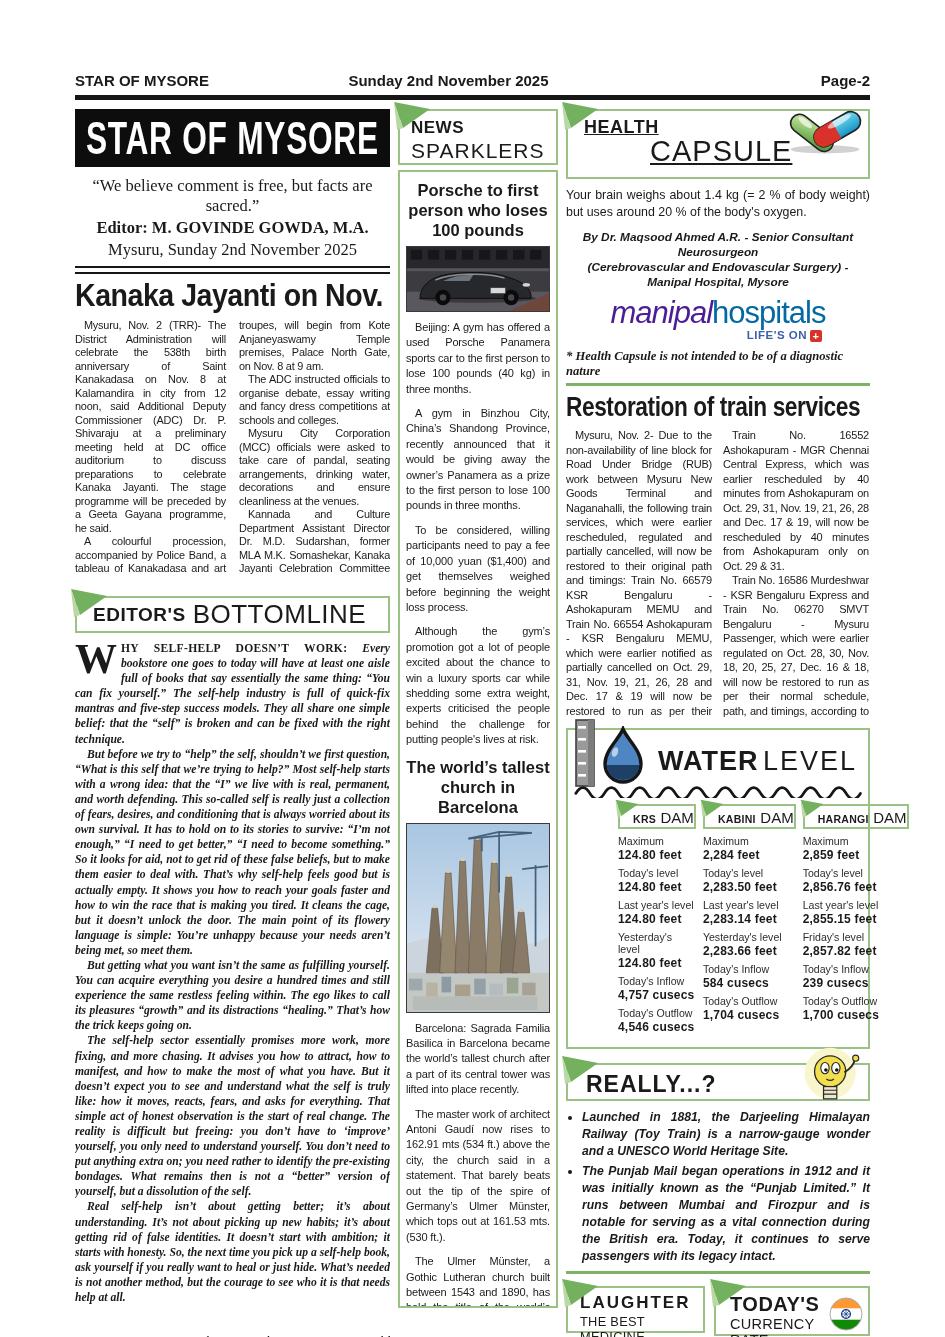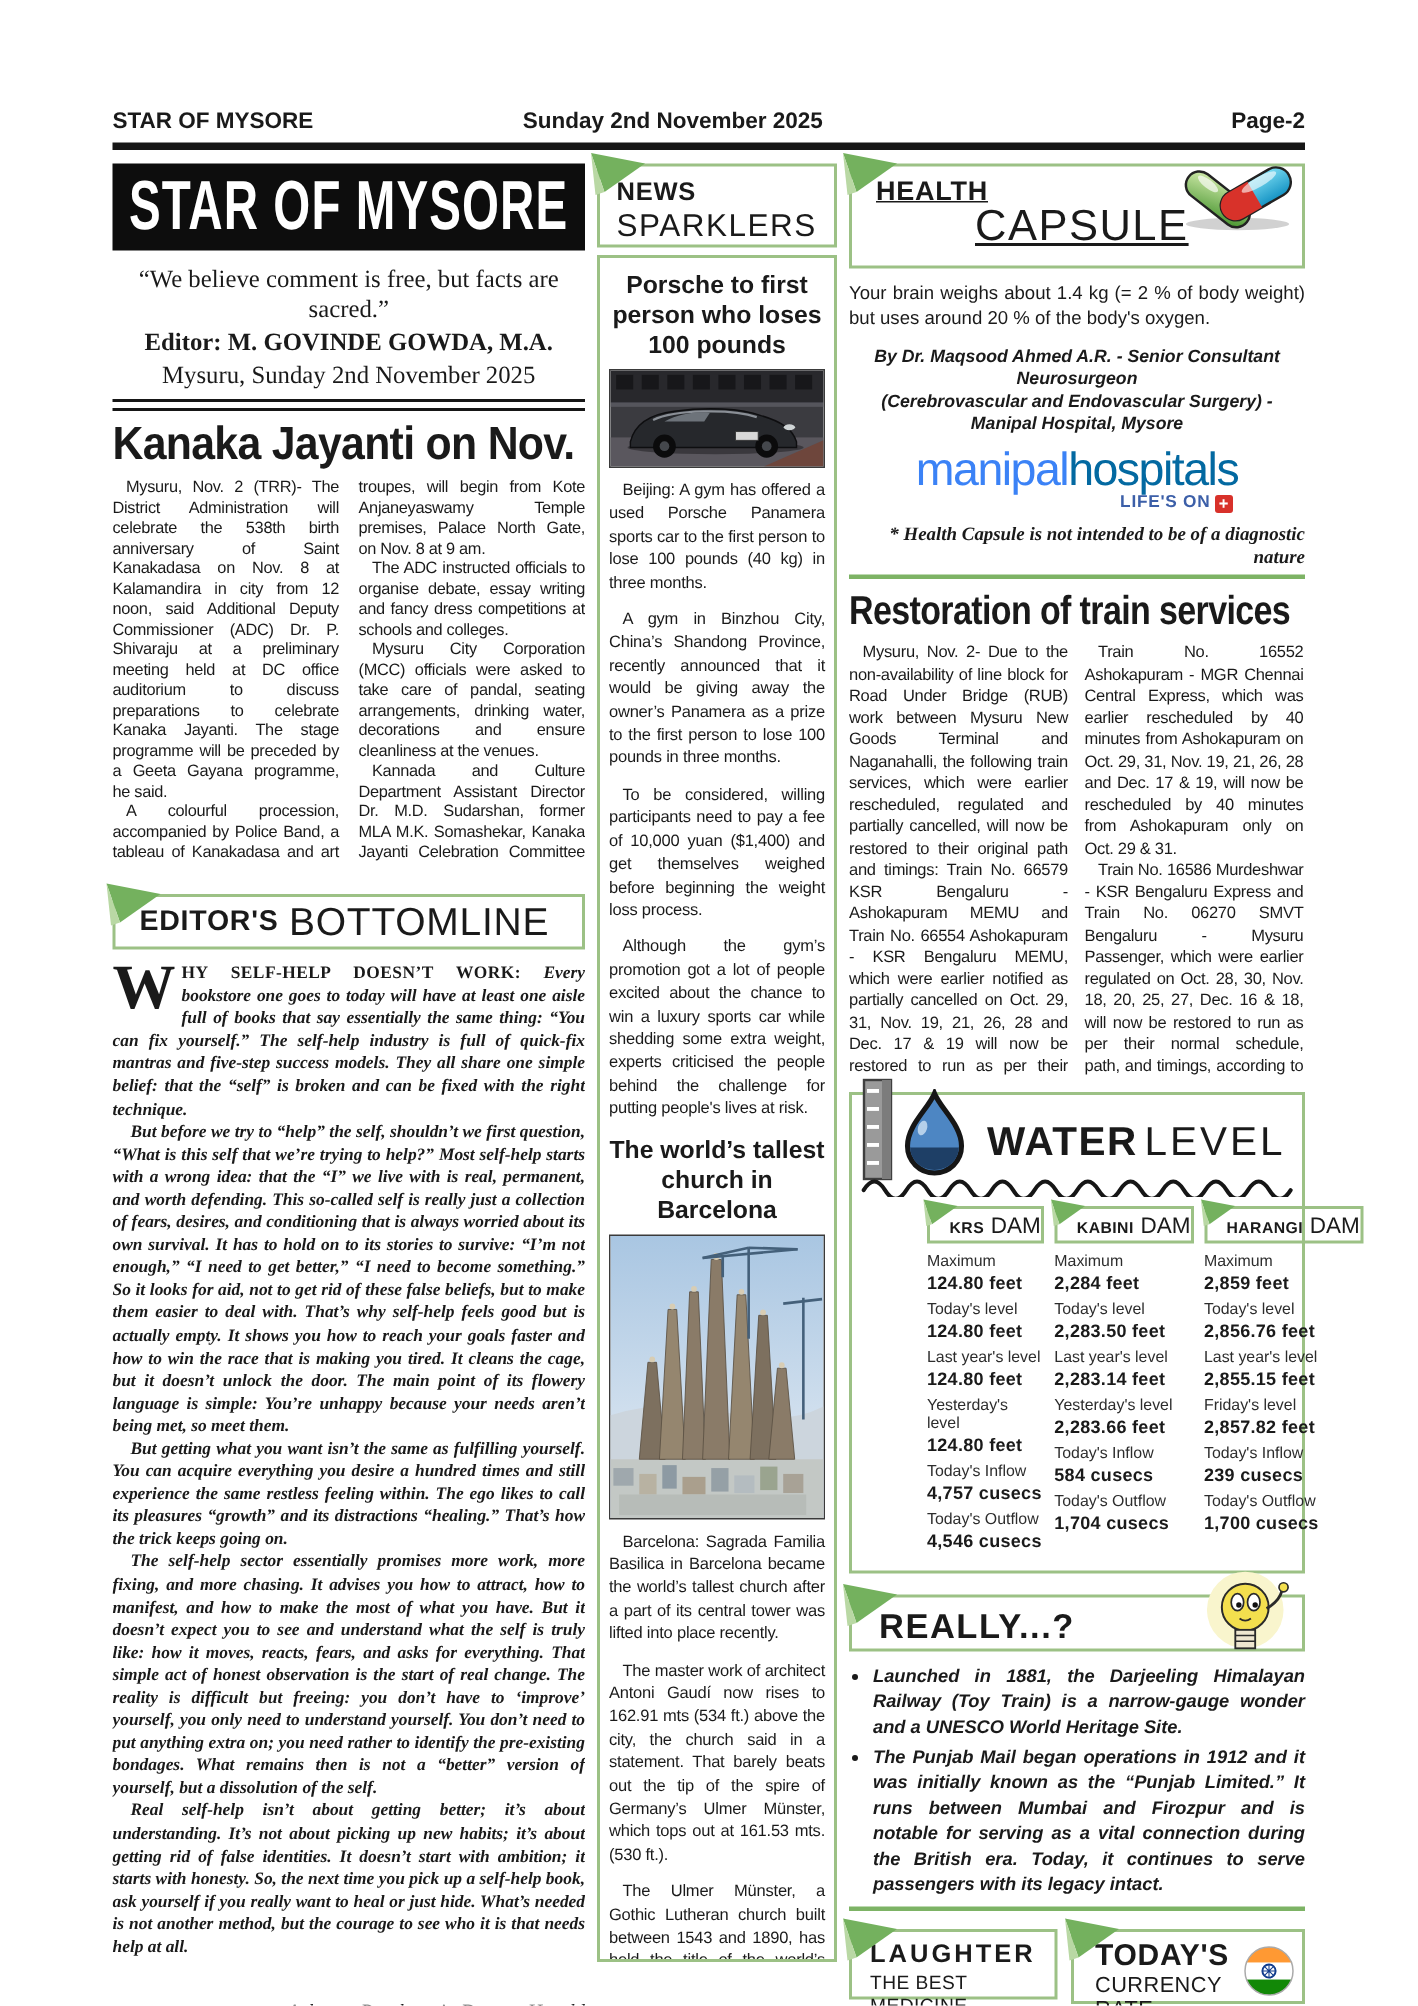--- a/index.html
+++ b/index.html
@@ -72,21 +72,21 @@
   .hchead .b{display:block;font-weight:bold;font-size:18px;letter-spacing:.5px;}
   .hchead .l{display:block;font-size:29px;margin:-3px 0 0 66px;letter-spacing:1px;}
   .pills{position:absolute;right:2px;top:-11px;}
   .hc-fact{margin-top:8px;font-size:12.4px;line-height:17px;text-align:justify;}
   .hc-by{margin-top:9px;text-align:center;font-weight:bold;font-style:italic;font-size:11.8px;line-height:15px;}
   .mlogo{margin-top:8px;text-align:center;font-size:31px;letter-spacing:-1px;line-height:30px;}
   .mtag{ text-align:right;padding-right:48px;font-size:11.5px;font-weight:bold;letter-spacing:.5px;margin-top:1px;}
   .mplus{display:inline-block;width:12px;height:12px;background:#d8312a;color:#fff;font-size:11px;line-height:12px;
          text-align:center;font-weight:bold;vertical-align:-1px;margin-left:3px;border-radius:2px;}
   .hc-disc{font-family:"Liberation Serif",serif;font-weight:bold;font-style:italic;font-size:12.6px;
-           text-align:right;margin-top:7px;}
+           text-align:left;margin-top:7px;}
   .col-r .grule.under-disc{margin-top:4px;}
 
   
   .tr-h{margin-top:6px;white-space:nowrap;overflow:hidden;}
   .tr-h span{display:inline-block;font-weight:bold;font-size:27px;letter-spacing:-.5px;transform:scaleX(.84);transform-origin:left;}
   .tr-cols{display:flex;gap:11px;margin-top:5px;height:292px;overflow:hidden;}
   .tr-col{width:146px;flex:none;font-size:11px;line-height:14.5px;letter-spacing:-.2px;text-align:justify;}
   .tr-col p{text-indent:9px;}
 
   
@@ -331,21 +331,21 @@
 
       <p class="hc-fact">Your brain weighs about 1.4 kg (= 2 % of body weight) but uses around 20 % of the body's oxygen.</p>
 
       <div class="hc-by">
         <div>By  Dr. Maqsood Ahmed A.R. - Senior Consultant Neurosurgeon</div>
         <div>(Cerebrovascular and Endovascular Surgery) -</div>
         <div>Manipal Hospital, Mysore</div>
       </div>
 
       <div class="mlogo">
-        <span style="color:#3b82f6;">manipal</span><span style="color:#0369a1;">hospitals</span>
+        <span style="color:#4c1d95;font-style:italic;">manipal</span><span style="color:#0369a1;">hospitals</span>
       </div>
       <div class="mtag">
         <span style="color:#3c5fa8;">LIFE'S ON</span><span class="mplus">+</span>
       </div>
 
       <div class="hc-disc">* Health Capsule is not intended to be of a diagnostic nature</div>
       <div class="grule under-disc"></div>
 
       <div class="tr-h"><span>Restoration of train services</span></div>
       <div class="tr-cols">

